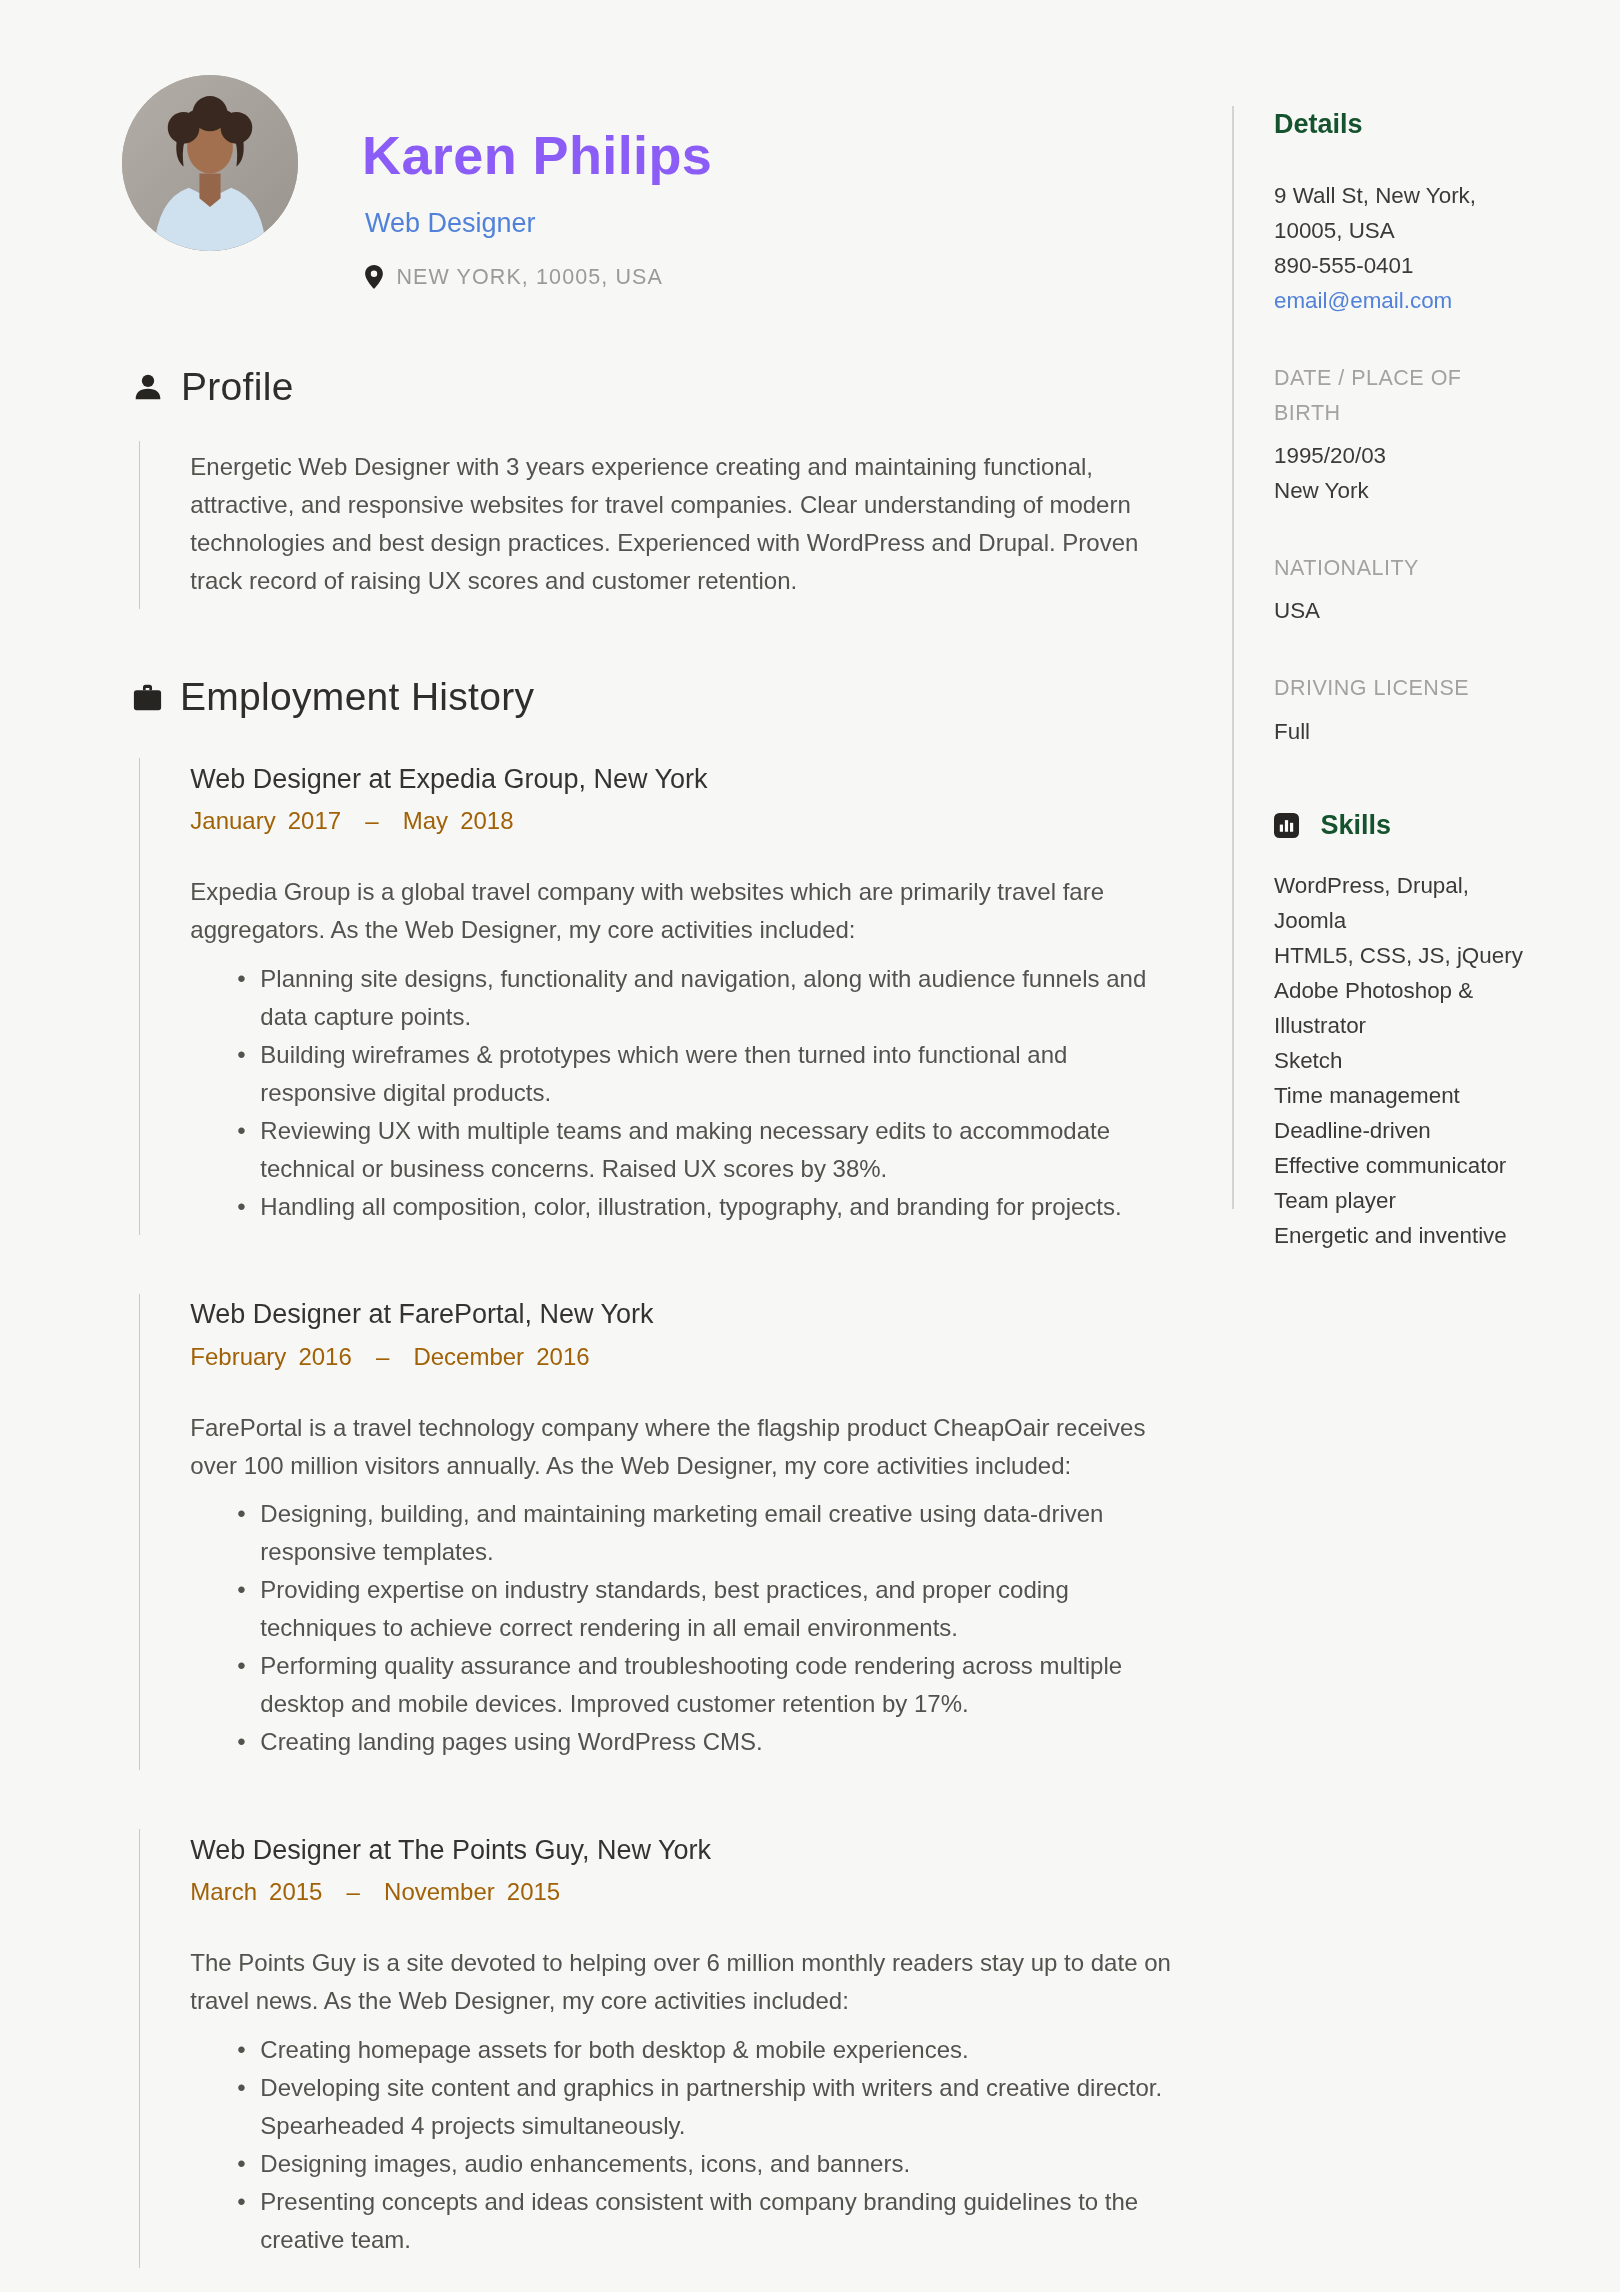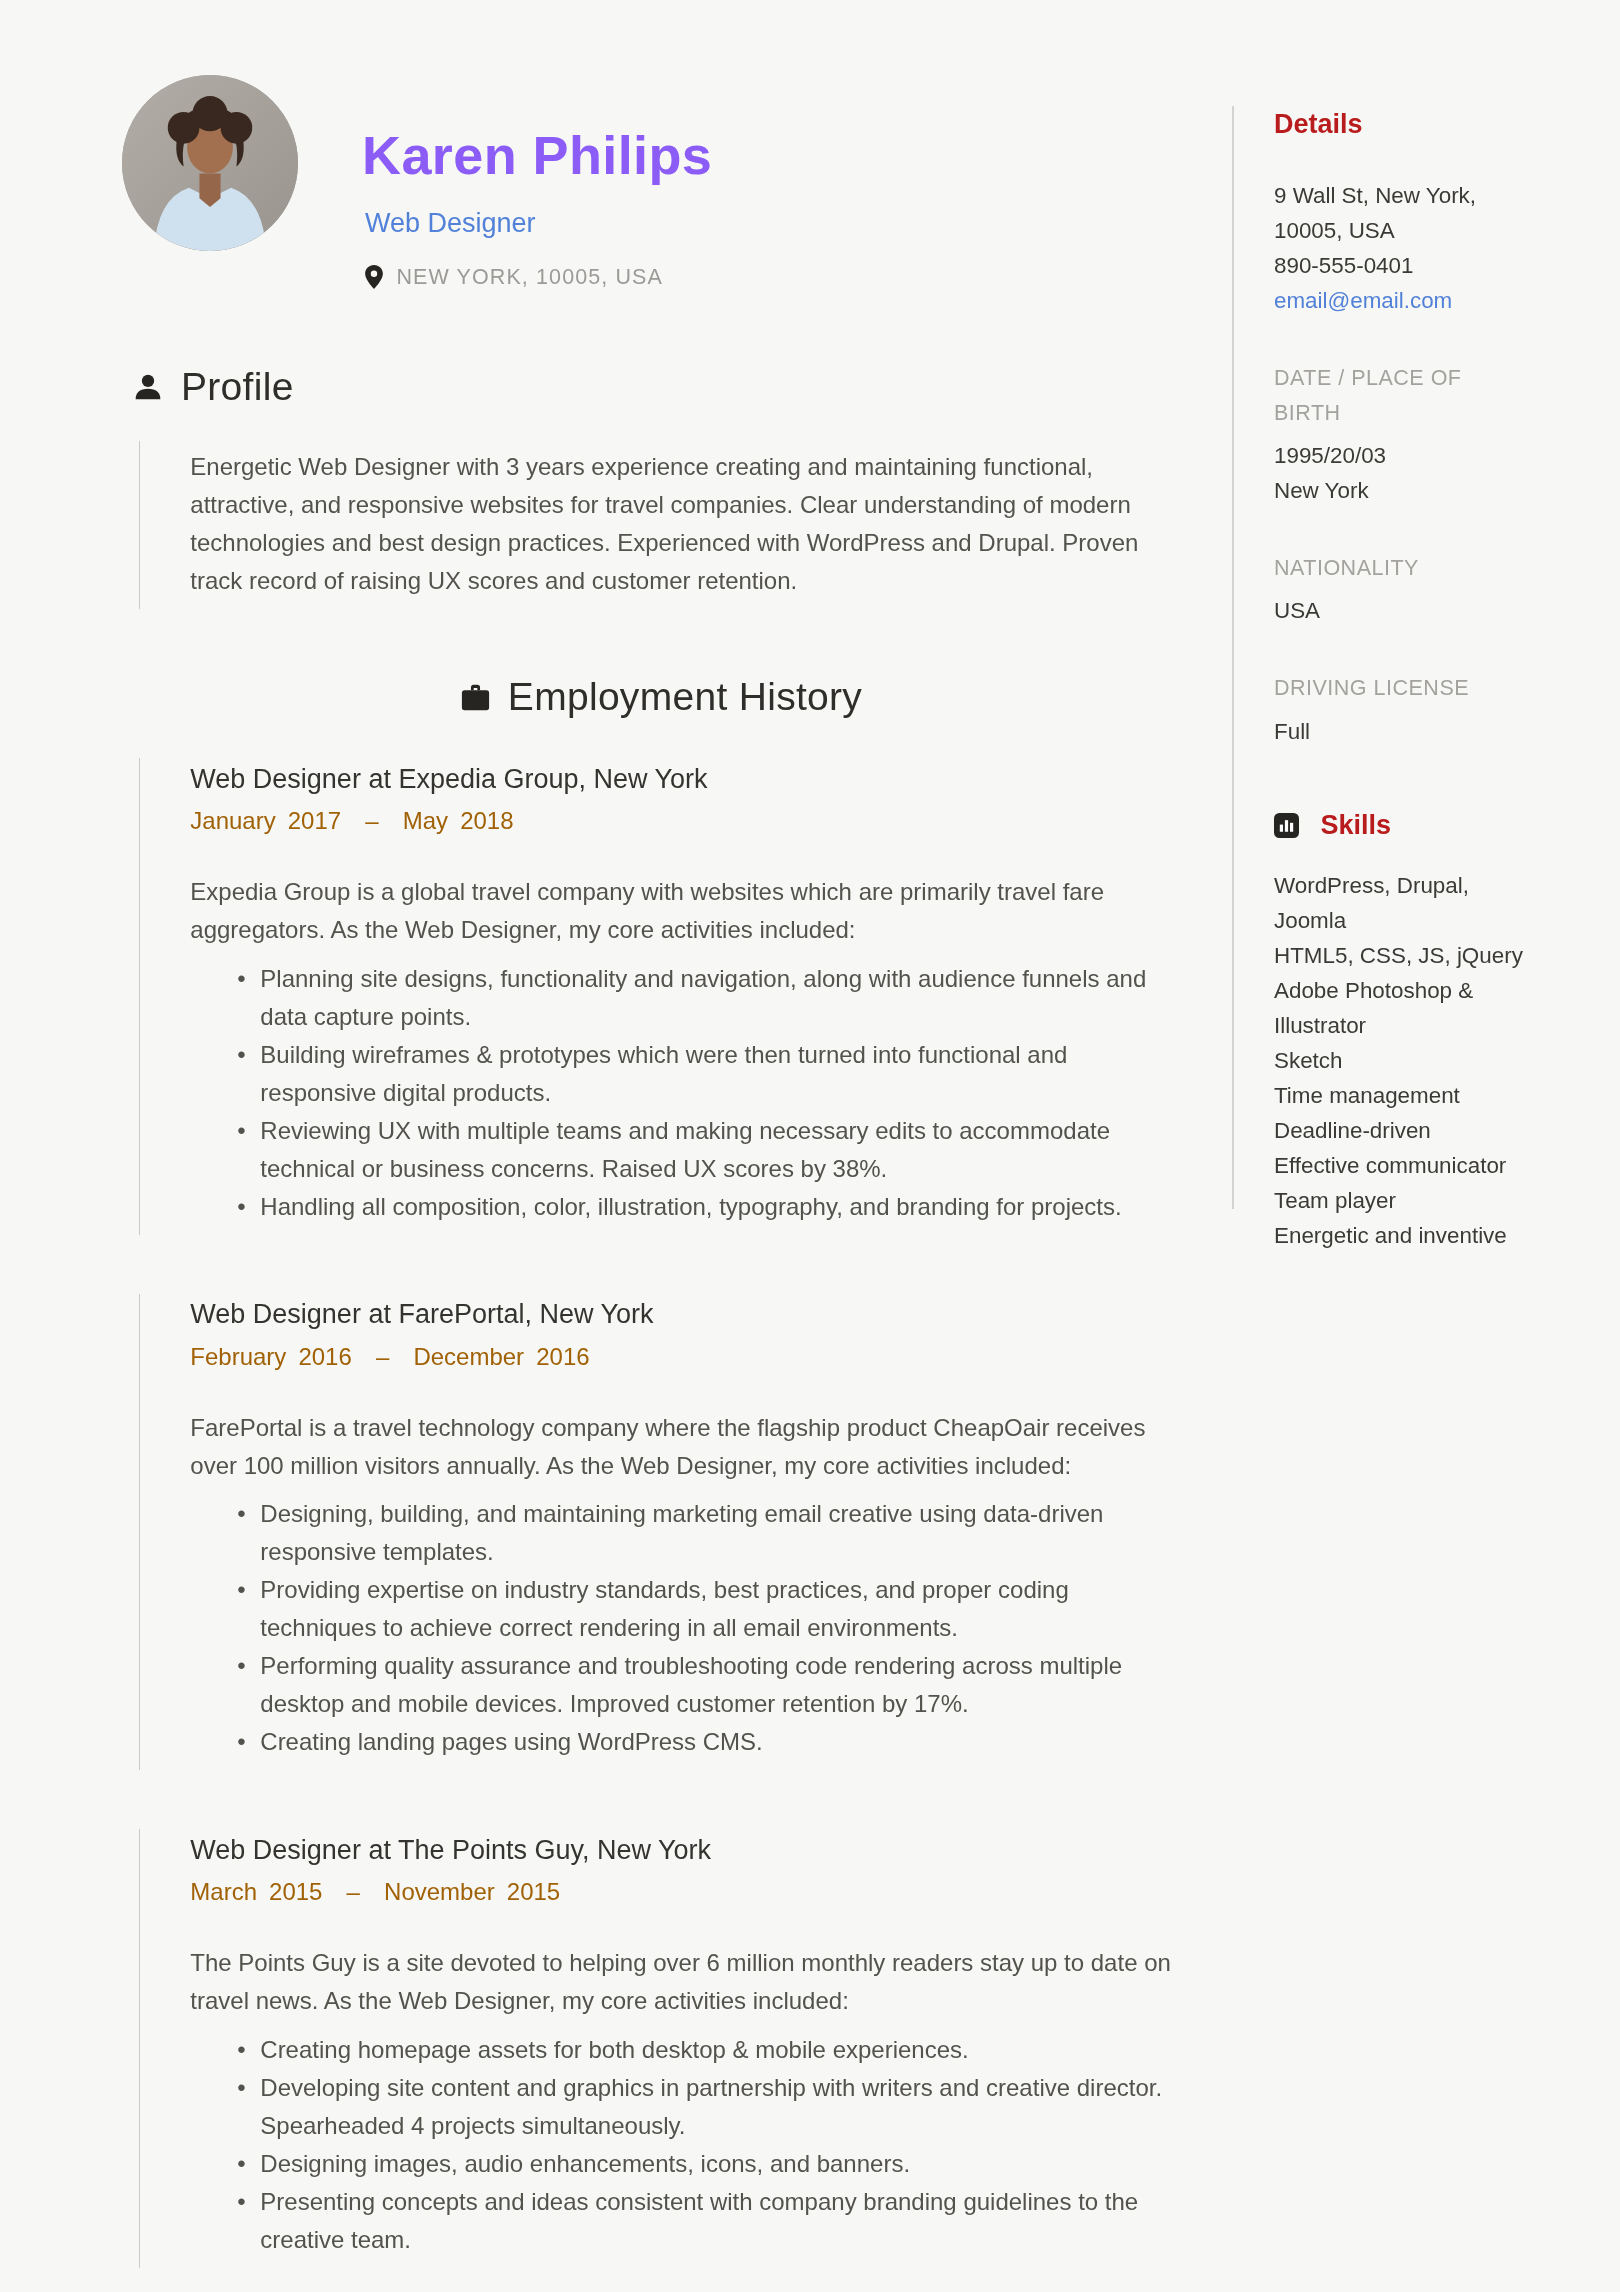--- a/index.html
+++ b/index.html
@@ -39,21 +39,21 @@
   .sec-head { display:flex; align-items:center; gap:18px; }
   .sec-head svg { display:block; flex:0 0 auto; }
   .sec-title { font-size:39px; font-weight:400; color:#2f2e2a; letter-spacing:0.3px; }
   .rail {
     margin-left:6.3px;
     border-left:1.8px solid #cbcac7;
     padding-left:50px;
   }
   .profile-body { margin-top:32px; padding:7.2px 0 9px 50px; }
   .body-text { font-size:24px; line-height:38px; color:#53524d; width:990px; }
-  .emp-head { margin-top:66px;justify-content:center; }
+  .emp-head { margin-top:66px; }
   .job { margin-top:39px; padding:5.4px 0 9px 50px; }
   .job + .job { margin-top:59px; }
   .job-title { font-size:27px; font-weight:400; color:#34332f; }
   .job-dates { margin-top:12.5px; font-size:24px; color:#a16207; word-spacing:5.4px; white-space:pre-wrap; }
   .job-summary { margin-top:38px; }
   ul.bullets { margin-top:10.7px; list-style:none; }
   ul.bullets li {
     position:relative; padding-left:70px;
     font-size:24px; line-height:38px; color:#53524d; width:990px;
   }
@@ -65,21 +65,21 @@
 
   
   .v-divider {
     position:absolute; left:1232px; top:106px;
     width:1.8px; height:1103px; background:#d4d3d0;
   }
   .sidebar {
     position:absolute; left:1274px; top:107px; width:254px;
     font-size:22.4px; line-height:35px; color:#3b3a36;
   }
-  .sb-heading { font-size:27px; font-weight:700; color:#b91c1c; }
+  .sb-heading { font-size:27px; font-weight:700; color:#14532d; }
   .sb-details-block { margin-top:36px; }
   .sb-label {
     margin-top:43px; margin-bottom:7.2px;
     font-size:21.5px; color:#a3a29e; letter-spacing:0.5px;
   }
   .email-link { color:#5181d8; text-decoration:none; cursor:pointer; }
   .skills-head { margin-top:59px; display:flex; align-items:center; gap:21.5px; }
   .skills-head svg { display:block; }
   .skills-list { margin-top:25px; list-style:none; }
   .skills-list li { font-size:22.4px; line-height:35px; color:#3b3a36; }

